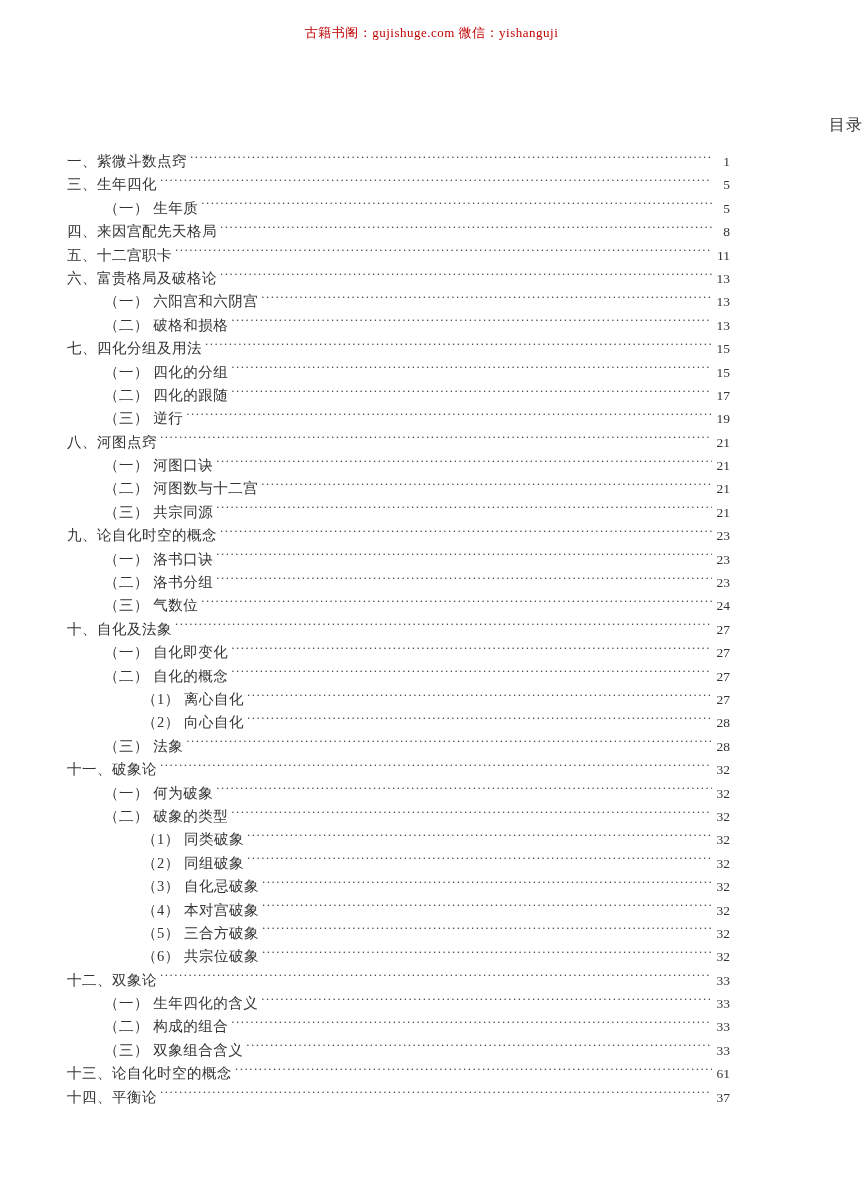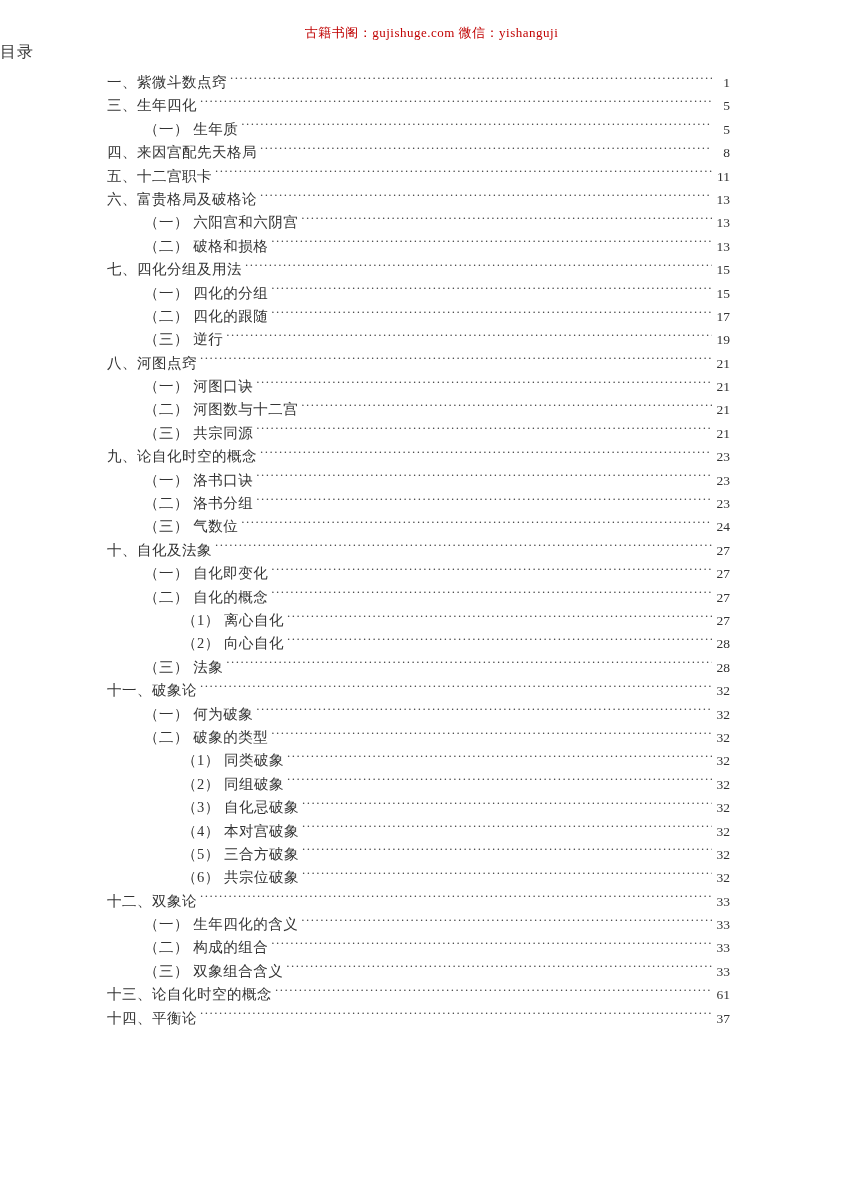--- a/index.html
+++ b/index.html
@@ -13,28 +13,29 @@
     overflow: hidden;
   }
   .page-header {
     padding-top: 24px;
     text-align: center;
     font-size: 13px;
     letter-spacing: 0.5px;
     color: #c00000;
   }
   .page-title {
-    text-align: left;
+    margin-top: 73px;
+    text-align: right;
     font-size: 16px;
     color: #3a3a3a;
     letter-spacing: 1px;
   }
   .toc-list {
-    margin-top: 8px;
-    padding-left: 107px;
+    margin-top: 14px;
+    padding-left: 67px;
     padding-right: 133px;
   }
   .toc-row {
     display: flex;
     align-items: baseline;
     height: 23.4px;
     line-height: 23.4px;
     font-size: 14.5px;
     color: #333333;
     white-space: nowrap;

